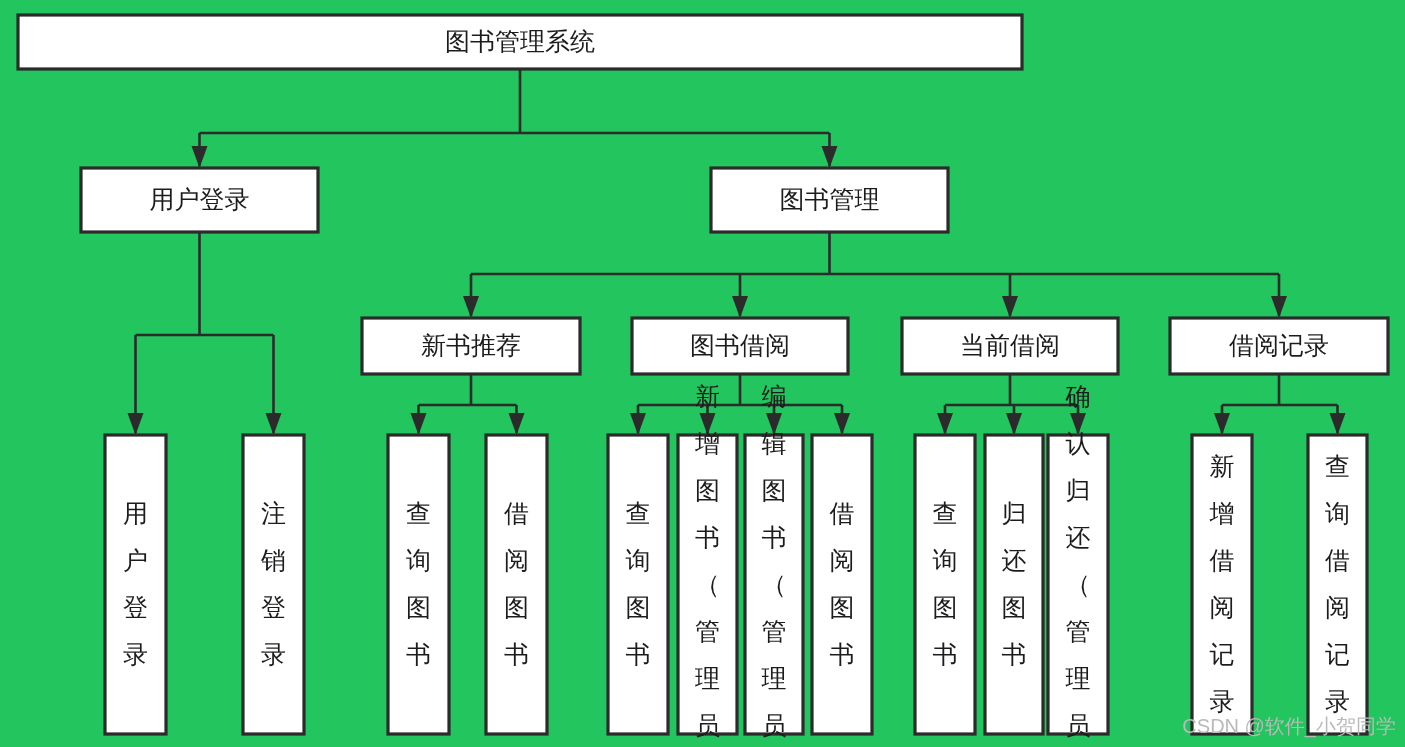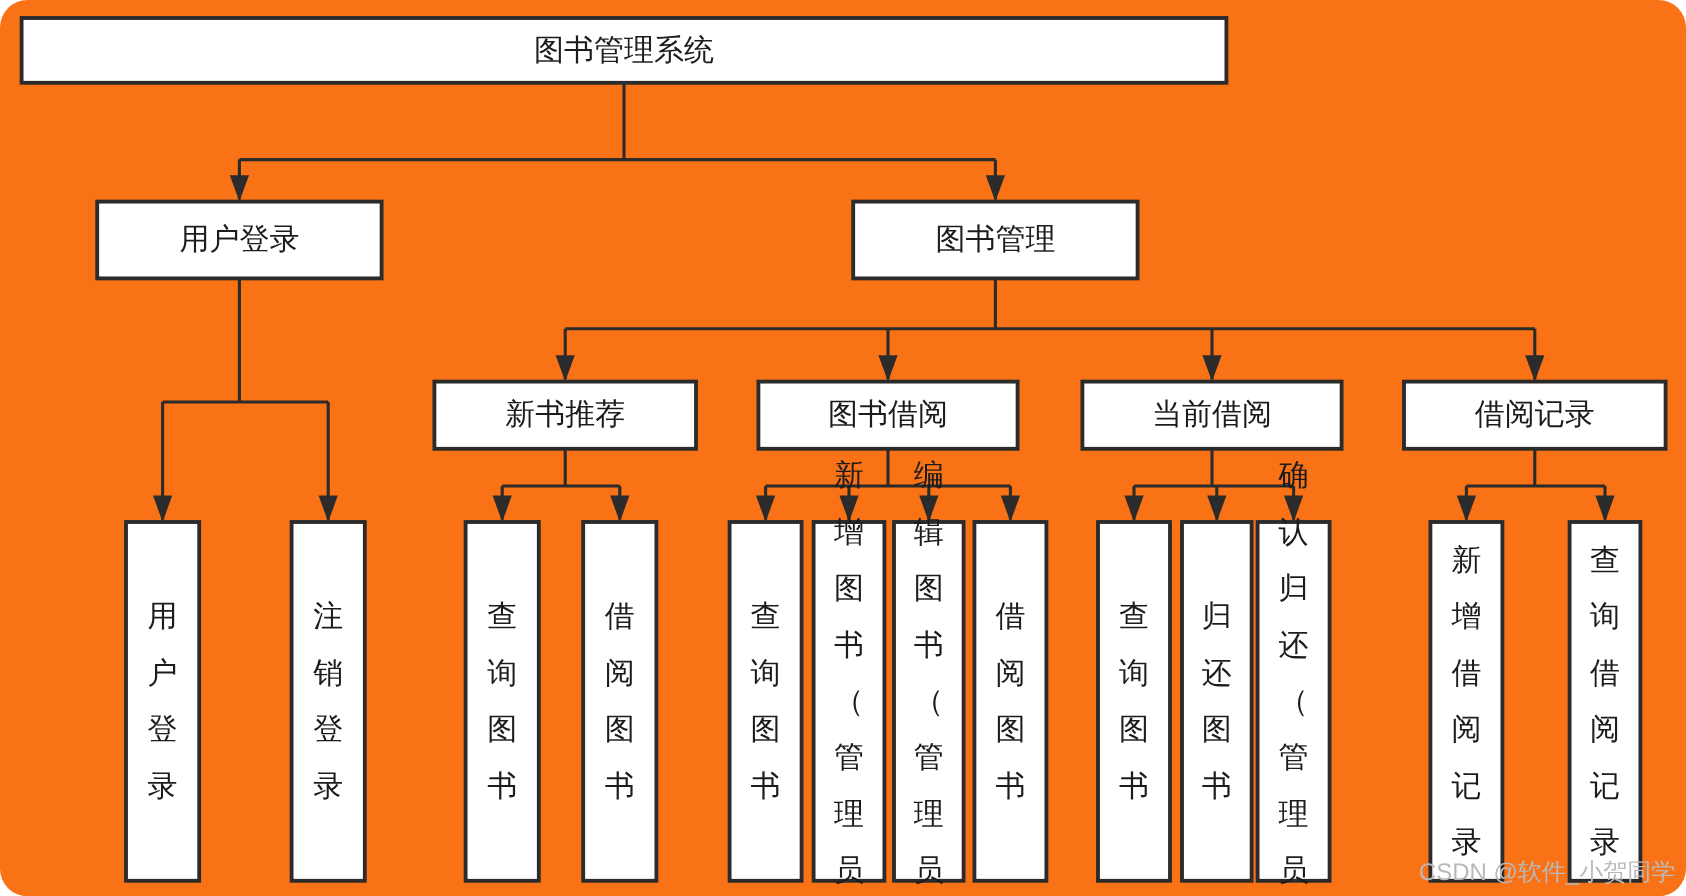--- a/index.html
+++ b/index.html
@@ -8,23 +8,22 @@
     padding: 0;
     background: #ffffff;
   }
   body {
     font-family: "Liberation Sans", "DejaVu Sans", sans-serif;
   }
   #diagram-root {
     position: relative;
     width: 1405px;
     height: 747px;
-    background: #f97316;
+    background: #22c55e;
     overflow: hidden;
-    border-radius: 23px;
   }
   svg.diagram-canvas {
     position: absolute;
     top: 0;
     left: 0;
     width: 1405px;
     height: 747px;
     display: block;
   }
   .node-rect {

